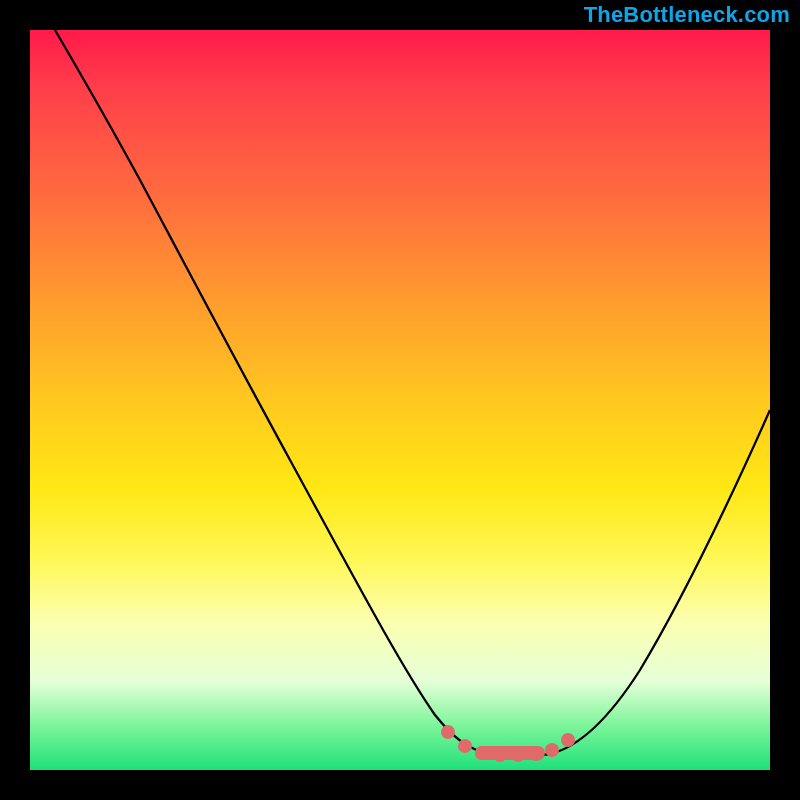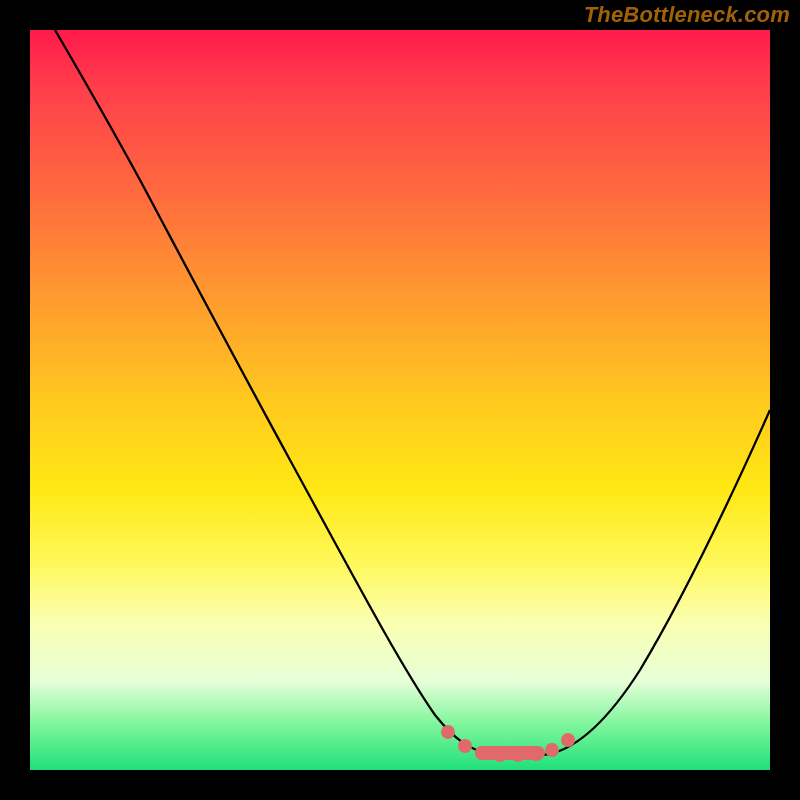--- a/index.html
+++ b/index.html
@@ -14,26 +14,25 @@
   .outer {
     position: relative;
     width: 800px;
     height: 800px;
     background: #000;
   }
   .watermark {
     position: absolute;
     top: 2px;
     right: 10px;
-    color: #a16207;
+    color: #0ea5e9;
     font-size: 22px;
     font-weight: 600;
     letter-spacing: 0.2px;
     z-index: 10;
-    font-style: italic;
   }
   .plot {
     position: absolute;
     left: 30px;
     top: 30px;
     width: 740px;
     height: 740px;
     background: linear-gradient(to bottom,
       #ff1a4a 0%,
       #ff3f4a 8%,

